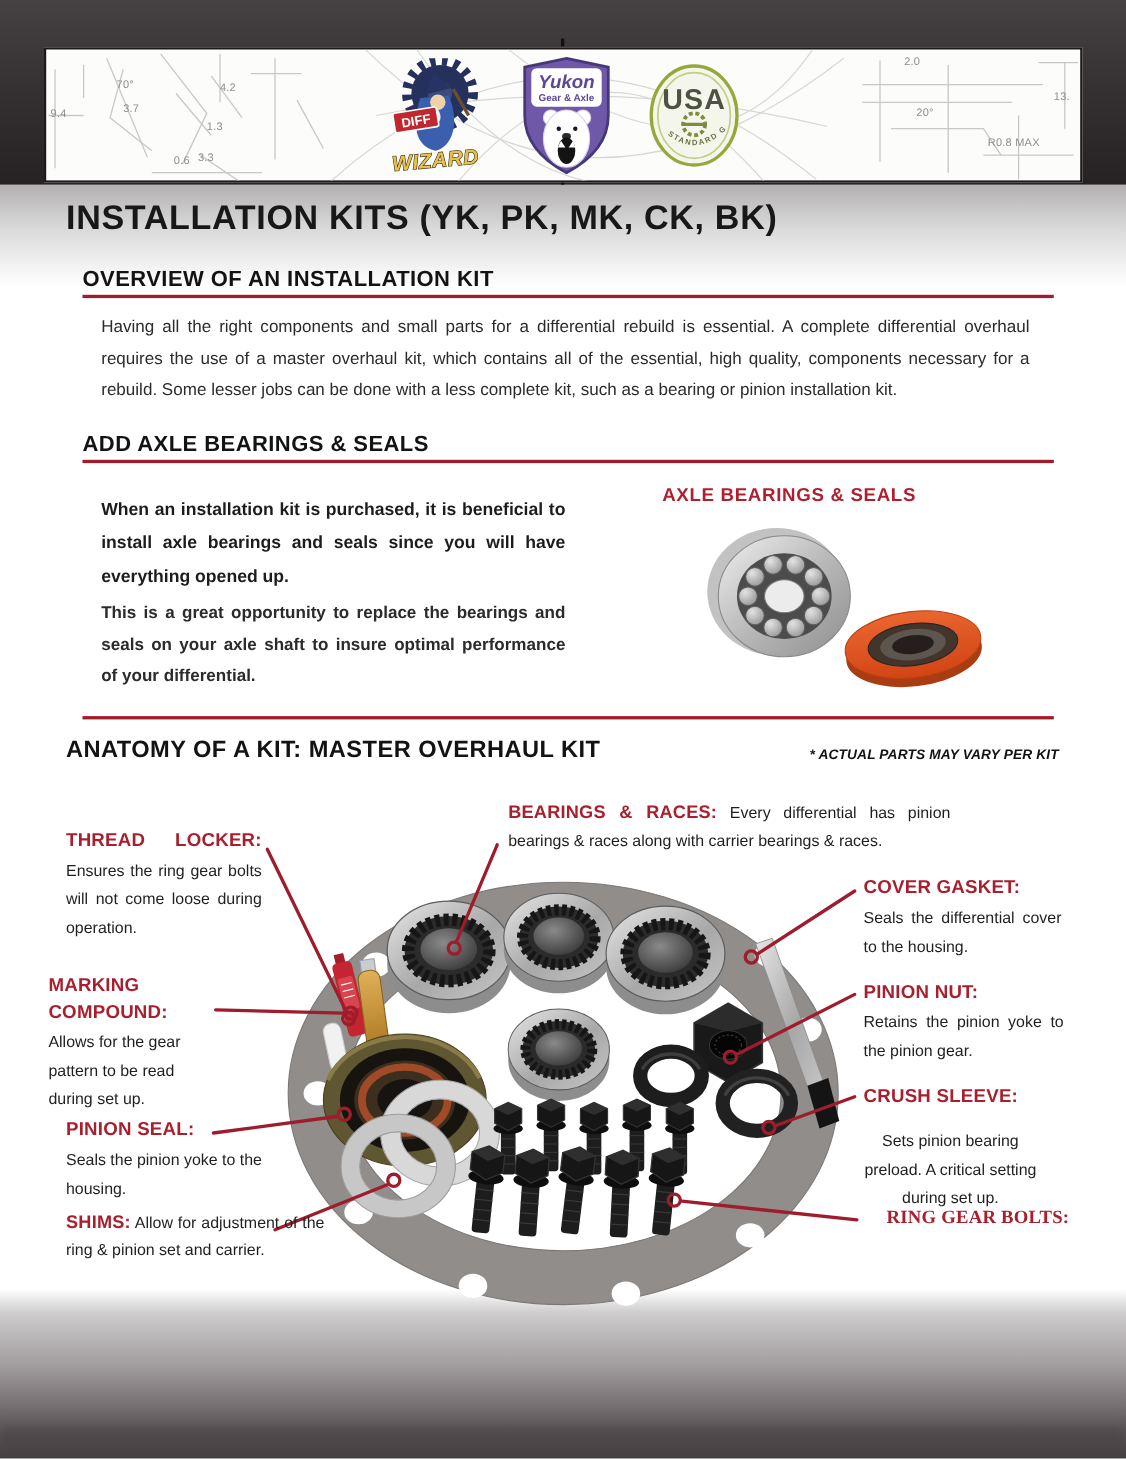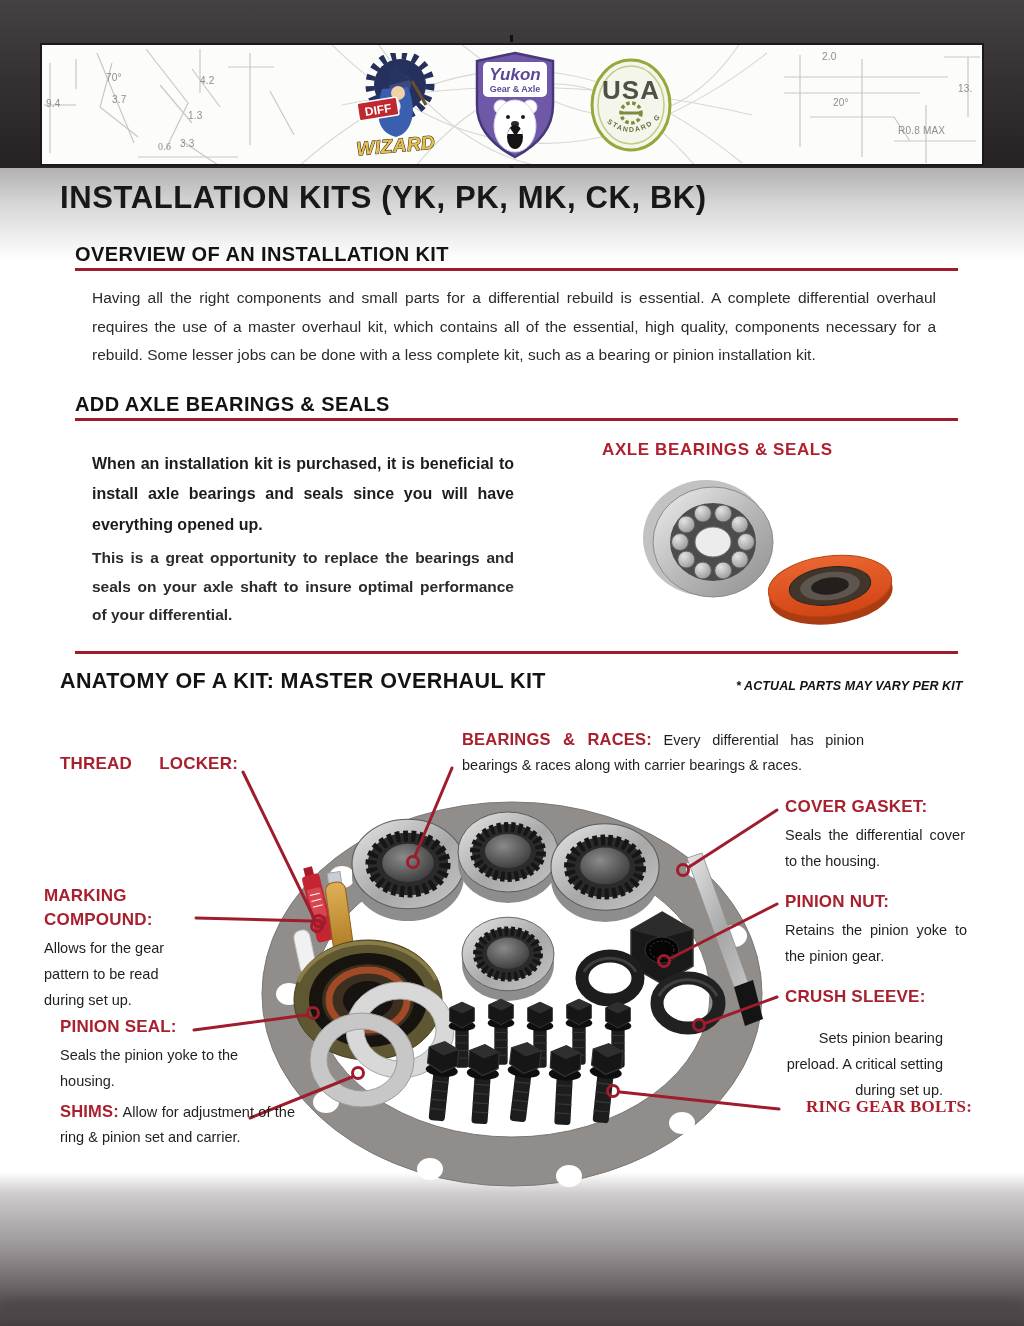--- a/index.html
+++ b/index.html
@@ -118,21 +118,21 @@
           <path d="M926,12 L926,72"></path>
         </g>
       </svg>
 
       <span class="tech-label" style="left:4px;  top:53px;">9.4</span>
       <span class="tech-label" style="left:64px; top:27px;">70°</span>
       <span class="tech-label" style="left:70px; top:49px;">3.7</span>
       <span class="tech-label" style="left:158px;top:30px;">4.2</span>
       <span class="tech-label" style="left:146px;top:65px;">1.3</span>
       <span class="tech-label" style="left:138px;top:93px;">3.3</span>
-      <span class="tech-label" style="left:116px;top:96px;font-family:Liberation Serif, serif;">0.6</span>
+      <span class="tech-label" style="left:116px;top:96px;">0.6</span>
 
       <span class="tech-label" style="left:780px;top:6px;">2.0</span>
       <span class="tech-label" style="left:791px;top:52px;">20°</span>
       <span class="tech-label" style="left:856px;top:80px;">R0.8 MAX</span>
       <span class="tech-label" style="left:916px;top:38px;">13.</span>
 
       <div class="logo" style="left:300px; top:8px;">
         <svg width="108" height="108" viewBox="0 0 108 108">
           <circle cx="58" cy="32" r="30" fill="none" stroke="#25305c" stroke-width="9" stroke-dasharray="5 6"></circle>
           <circle cx="58" cy="32" r="26" fill="#25305c"></circle>
@@ -391,20 +391,21 @@
     </g>
   </svg>
 
   <div class="callout co-inline" style="left:462px; top:728px; width:402px;">
     <span class="co-label">BEARINGS &amp; RACES:</span>
     <span>Every differential has pinion bearings &amp; races along with carrier bearings &amp; races.</span>
   </div>
 
   <div class="callout" style="left:60px; top:752px; width:178px;">
     <div class="co-label spread">THREAD LOCKER:</div>
+    <div class="co-text">Ensures the ring gear bolts will not come loose during operation.</div>
   </div>
 
   <div class="callout" style="left:44px; top:884px; width:140px;">
     <div class="co-label">MARKING COMPOUND:</div>
     <div class="co-text" style="text-align:left; width:140px;">Allows for the gear pattern to be read during set up.</div>
   </div>
 
   <div class="callout" style="left:60px; top:1015px; width:182px;">
     <div class="co-label">PINION SEAL:</div>
     <div class="co-text" style="text-align:left;">Seals the pinion yoke to the housing.</div>
@@ -420,21 +421,21 @@
     <div class="co-text">Seals the differential cover to the housing.</div>
   </div>
 
   <div class="callout" style="left:785px; top:890px; width:182px;">
     <div class="co-label">PINION NUT:</div>
     <div class="co-text">Retains the pinion yoke to the pinion gear.</div>
   </div>
 
   <div class="callout" style="left:785px; top:985px; width:158px;">
     <div class="co-label">CRUSH SLEEVE:</div>
-    <div class="co-text" style="text-align:right;margin-top:16px;">Sets pinion bearing preload. A critical setting during set up.</div>
+    <div class="co-text" style="text-align:center;margin-top:16px;">Sets pinion bearing preload. A critical setting during set up.</div>
   </div>
 
   <div class="callout" style="left:806px; top:1095px; width:185px;font-family:Liberation Serif, serif;">
     <div class="co-label">RING GEAR BOLTS:</div>
   </div>
 
   <div class="bottom-fade">
     <div class="bottom-smudge"></div>
   </div>
 

